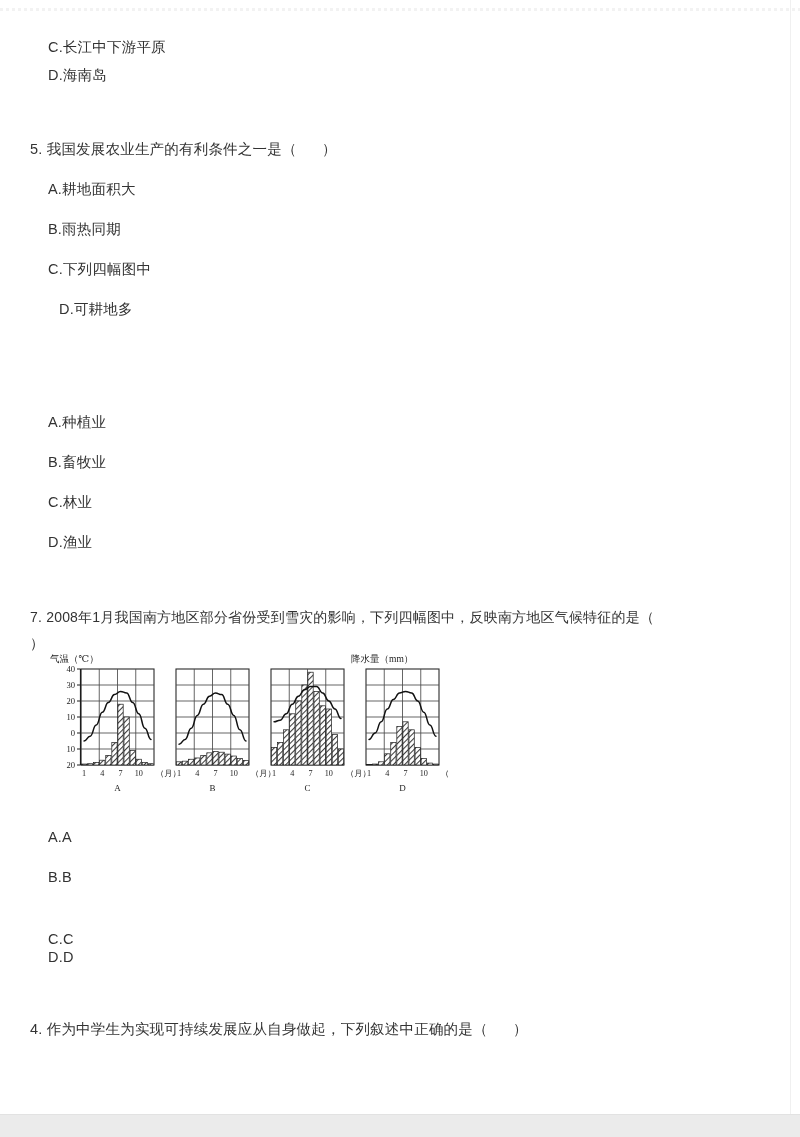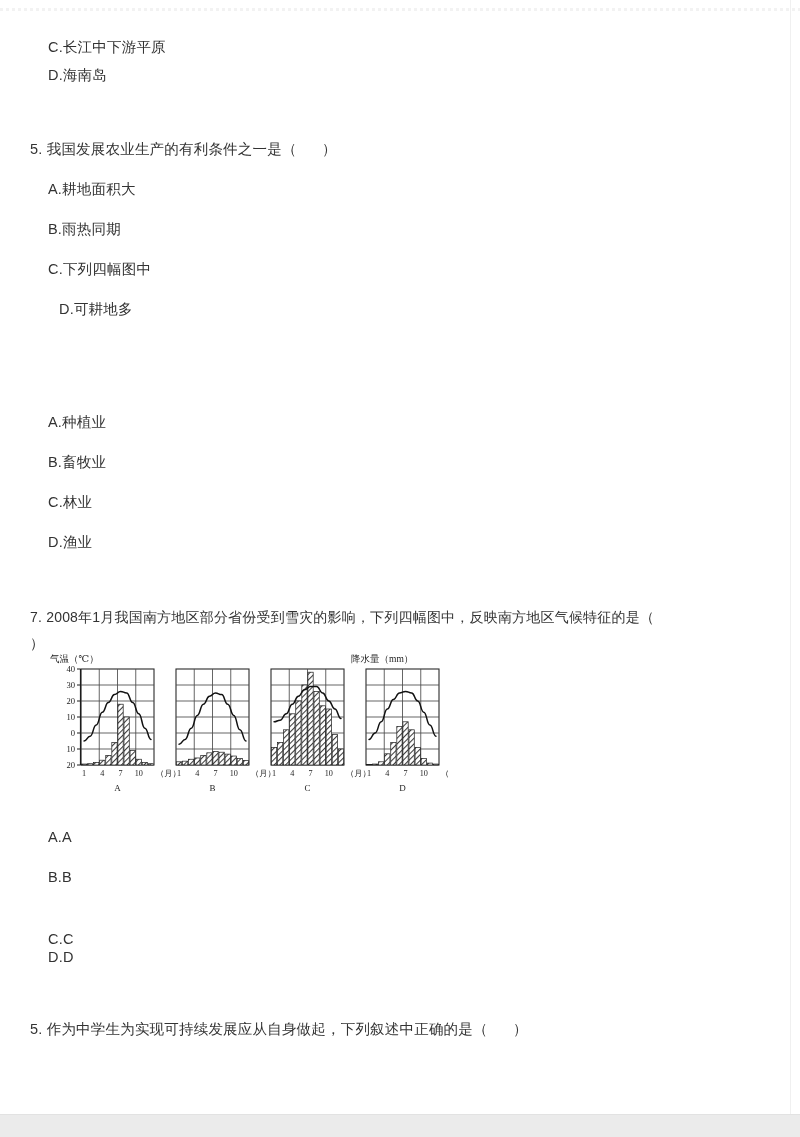--- a/index.html
+++ b/index.html
@@ -298,18 +298,18 @@
             <text x="409" y="117.2" font-size="8.6" fill="#1c1c1c" text-anchor="start">0</text>
           </g>
       </svg>
     </div>
 
     <div class="q-opt" style="left:48px; top:826px;">A.A</div>
     <div class="q-opt" style="left:48px; top:866px;">B.B</div>
     <div class="q-opt" style="left:48px; top:928px;">C.C</div>
     <div class="q-opt" style="left:48px; top:946px;">D.D</div>
 
-    <div class="q-stem" style="left:30px; top:1016px; width:725px;">5. 作为中学生为实现可持续发展应从自身做起，下列叙述中正确的是（      ）</div>
+    <div class="q-stem" style="left:30px; top:1016px; width:725px;">4. 作为中学生为实现可持续发展应从自身做起，下列叙述中正确的是（      ）</div>
 
   </div>
 
   <div class="page-footer-band"></div>
 </div>
 
 </body></html>

